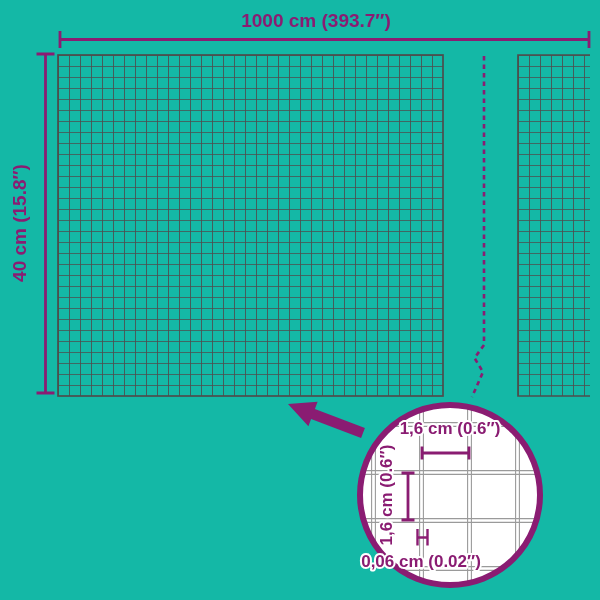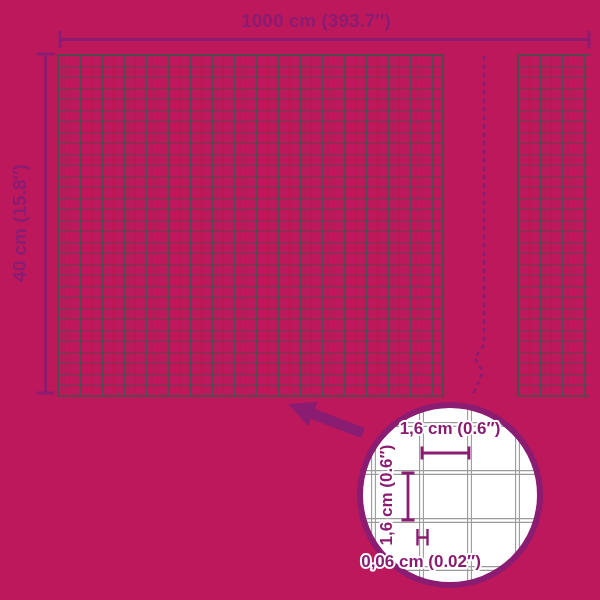--- a/index.html
+++ b/index.html
@@ -4,21 +4,21 @@
 <style>
   html, body {
     margin: 0;
     padding: 0;
     background: #ffffff;
   }
   .stage {
     position: relative;
     width: 600px;
     height: 600px;
-    background: #be185d;
+    background: #14b8a6;
     font-family: "Liberation Sans", "DejaVu Sans", sans-serif;
     overflow: hidden;
   }
   svg { display: block; }
   .dim-label {
     font-family: "Liberation Sans", "DejaVu Sans", sans-serif;
     font-size: 19px;
     font-weight: bold;
     fill: #8a1c72;
   }

